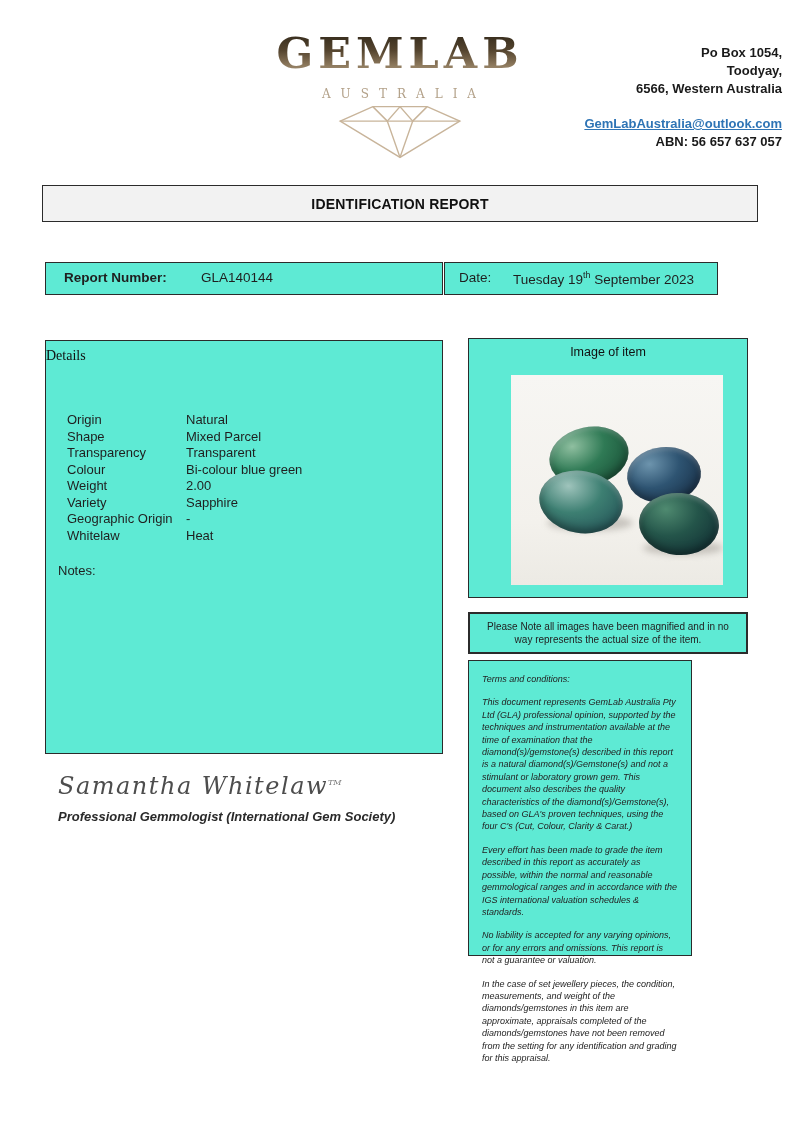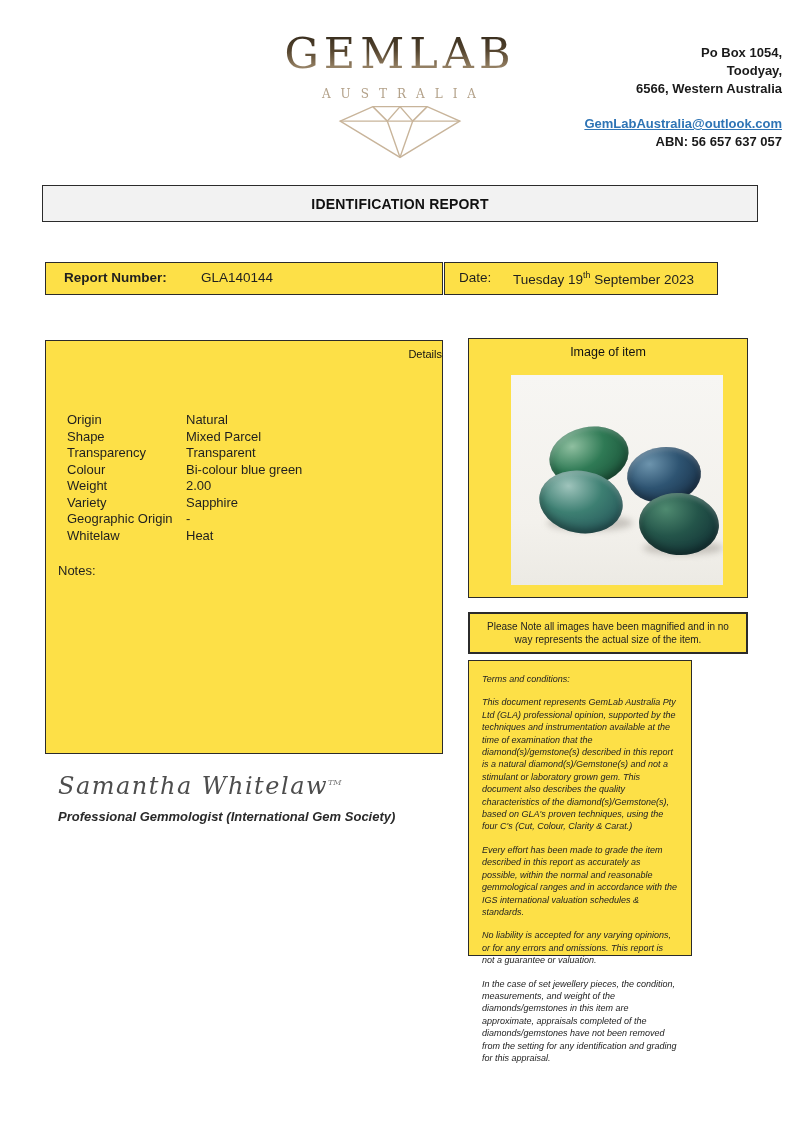--- a/index.html
+++ b/index.html
@@ -4,55 +4,55 @@
 <style>
   html,body{margin:0;padding:0;background:#ffffff;}
   *{box-sizing:border-box;}
   body{font-family:"Liberation Sans", sans-serif;color:#1f1f1f;}
   #page{position:relative;width:800px;height:1131px;background:#ffffff;overflow:hidden;margin:0 auto;}
 
   
   .logo-block{position:absolute;left:260px;top:30px;width:280px;text-align:center;}
   .logo-word{
     font-family:"DejaVu Serif", serif;
-    font-size:43px;line-height:46px;font-weight:400;letter-spacing:5px;
+    font-size:43px;line-height:46px;font-weight:700;letter-spacing:5px;
     color:#5a4a35;
     background:linear-gradient(180deg,#2e2518 0%,#55452f 45%,#8a765a 75%,#b3a186 100%);
     -webkit-background-clip:text;background-clip:text;
     -webkit-text-fill-color:transparent;
   }
   .logo-sub{
     font-family:"DejaVu Serif", serif;
     font-size:12px;letter-spacing:10px;color:#b3a189;margin-top:11px;padding-left:8px;
   }
   .logo-diamond{margin-top:2px;}
 
   .address-block{position:absolute;right:18px;top:44px;width:230px;text-align:right;
     font-size:13px;font-weight:700;line-height:18px;color:#1a1a1a;}
   .address-block .email-row{margin-top:17px;}
   .address-block a{color:#2e74b5;text-decoration:underline;font-weight:700;text-align:center;}
 
   
-  .box{position:absolute;border:1px solid #2b2b2b;background:#fde047;}
+  .box{position:absolute;border:1px solid #2b2b2b;background:#5eead4;}
 
   .title-bar{left:42px;top:185px;width:716px;height:37px;background:#f2f2f2;
     display:flex;align-items:center;justify-content:center;}
   .title-bar span{font-size:14px;font-weight:700;letter-spacing:.2px;color:#111;}
 
   .report-box{left:45px;top:262px;width:398px;height:33px;}
   .report-box .lbl{position:absolute;left:18px;top:7px;font-size:13.5px;font-weight:700;}
   .report-box .val{position:absolute;left:155px;top:7px;font-size:13.5px;}
 
   .date-box{left:444px;top:262px;width:274px;height:33px;}
   .date-box .lbl{position:absolute;left:14px;top:7px;font-size:13.5px;}
   .date-box .val{position:absolute;left:68px;top:7px;font-size:13.5px;}
   .date-box sup{font-size:9px;}
 
   .details-box{left:45px;top:340px;width:398px;height:414px;}
-  .details-title{position:absolute;left:0;top:7px;width:100%;text-align:right;font-size:11px;color:#111;}
+  .details-title{position:absolute;left:0;top:7px;width:100%;text-align:left;font-size:14px;color:#111;font-family:Liberation Serif, serif;}
   .details-rows{position:absolute;left:21px;top:71px;width:360px;}
   .detail-row{display:flex;height:16.5px;font-size:13px;line-height:16.5px;}
   .detail-row .dlabel{width:119px;flex:none;}
   .detail-row .dvalue{flex:1;}
   .notes-label{position:absolute;left:12px;top:222px;font-size:13px;}
 
   .image-box{left:468px;top:338px;width:280px;height:260px;}
   .image-title{position:absolute;left:0;top:6px;width:100%;text-align:center;font-size:12.5px;color:#111;}
   .photo{position:absolute;left:42px;top:36px;width:212px;height:210px;
     background:linear-gradient(180deg,#f7f6f3 0%,#f3f1ec 70%,#eceae4 100%);overflow:hidden;}

